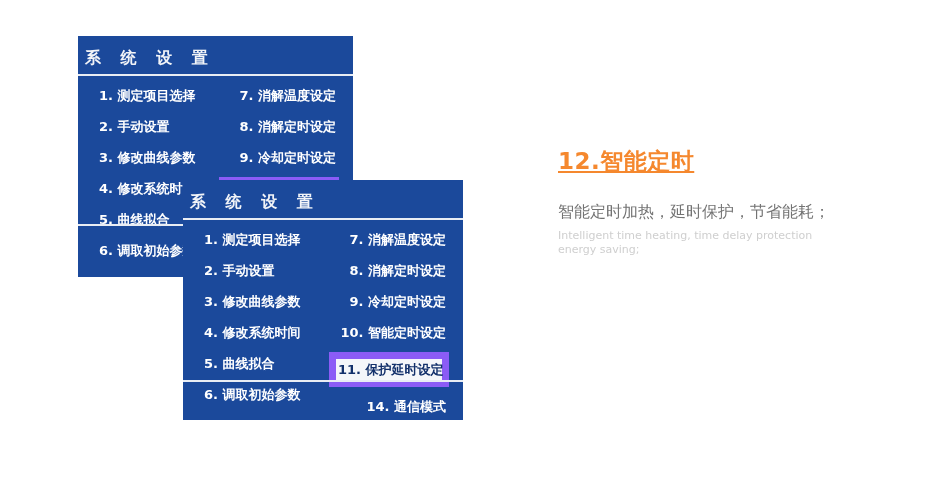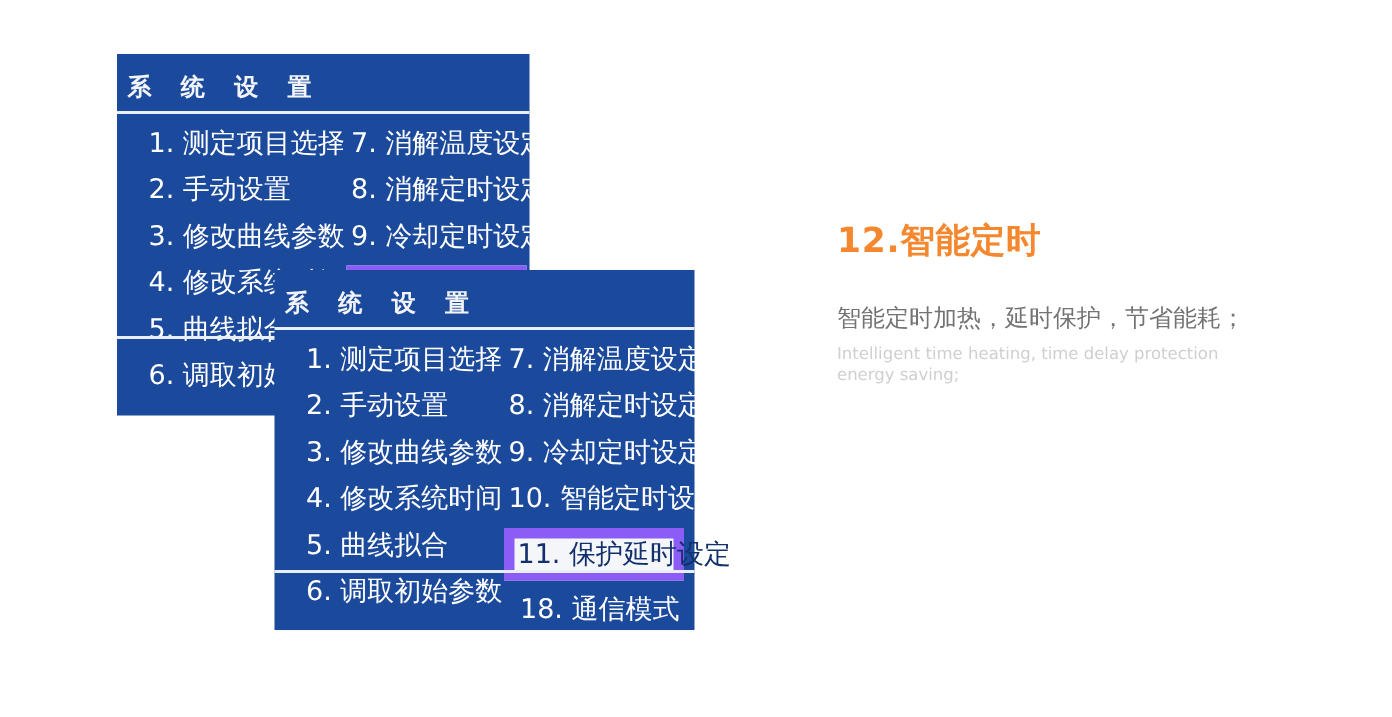--- a/index.html
+++ b/index.html
@@ -90,27 +90,28 @@
 
   .menu-col {
     display: flex;
     flex-direction: column;
   }
   .menu-col.left  { width: 135px; }
   .menu-col.right { width: 120px; text-align: right; }
 
   .menu-item {
     color: #FFFFFF;
-    font-size: 18px;
+    font-size: 13px;
     line-height: 15px;
     padding: 3px 2px 3px 2px;
     margin-bottom: 8px;
     white-space: nowrap;
     box-sizing: border-box;
     border: 1px solid transparent;
+    font-weight: bold;
   }
   .menu-item.selected {
     background: #F4F6FA;
     color: #12306B;
     border: 7px solid #8b5cf6;
   }
 
   
   .copy {
     position: absolute;
@@ -118,20 +119,21 @@
     top: 146px;
     width: 320px;
   }
   .copy-heading {
     color: #F5882E;
     font-size: 23px;
     font-weight: bold;
     line-height: 30px;
     margin: 0 0 22px 0;
     letter-spacing: 0.5px;
+    text-decoration: underline;
   }
   .copy-body {
     color: #737373;
     font-size: 16px;
     line-height: 27px;
     margin: 0 0 4px 0;
     width: 290px;
   }
   .copy-sub {
     color: #CFCFCF;
@@ -182,21 +184,21 @@
         <div class="menu-item">4. 修改系统时间</div>
         <div class="menu-item">5. 曲线拟合</div>
         <div class="menu-item">6. 调取初始参数</div>
       </div>
       <div class="menu-col right">
         <div class="menu-item">7. 消解温度设定</div>
         <div class="menu-item">8. 消解定时设定</div>
         <div class="menu-item">9. 冷却定时设定</div>
         <div class="menu-item">10. 智能定时设定</div>
         <div class="menu-item selected">11. 保护延时设定</div>
-        <div class="menu-item">18. 通信模式</div>
+        <div class="menu-item">14. 通信模式</div>
       </div>
     </div>
 
     <div class="bottom-rule"></div>
   </div>
 
   <div class="copy">
     <div class="copy-heading">12.智能定时</div>
     <div class="copy-body">智能定时加热，延时保护，节省能耗；</div>
     <div class="copy-sub">Intelligent time heating, time delay protection energy saving;</div>

